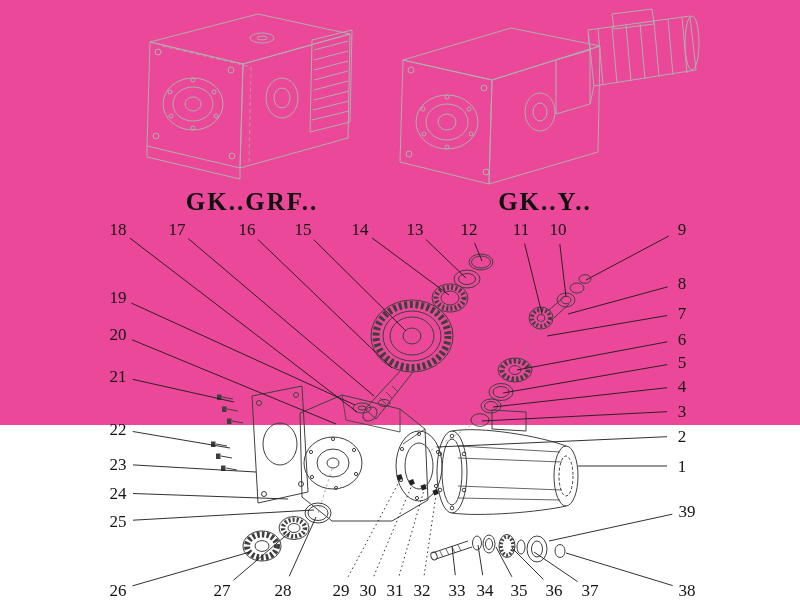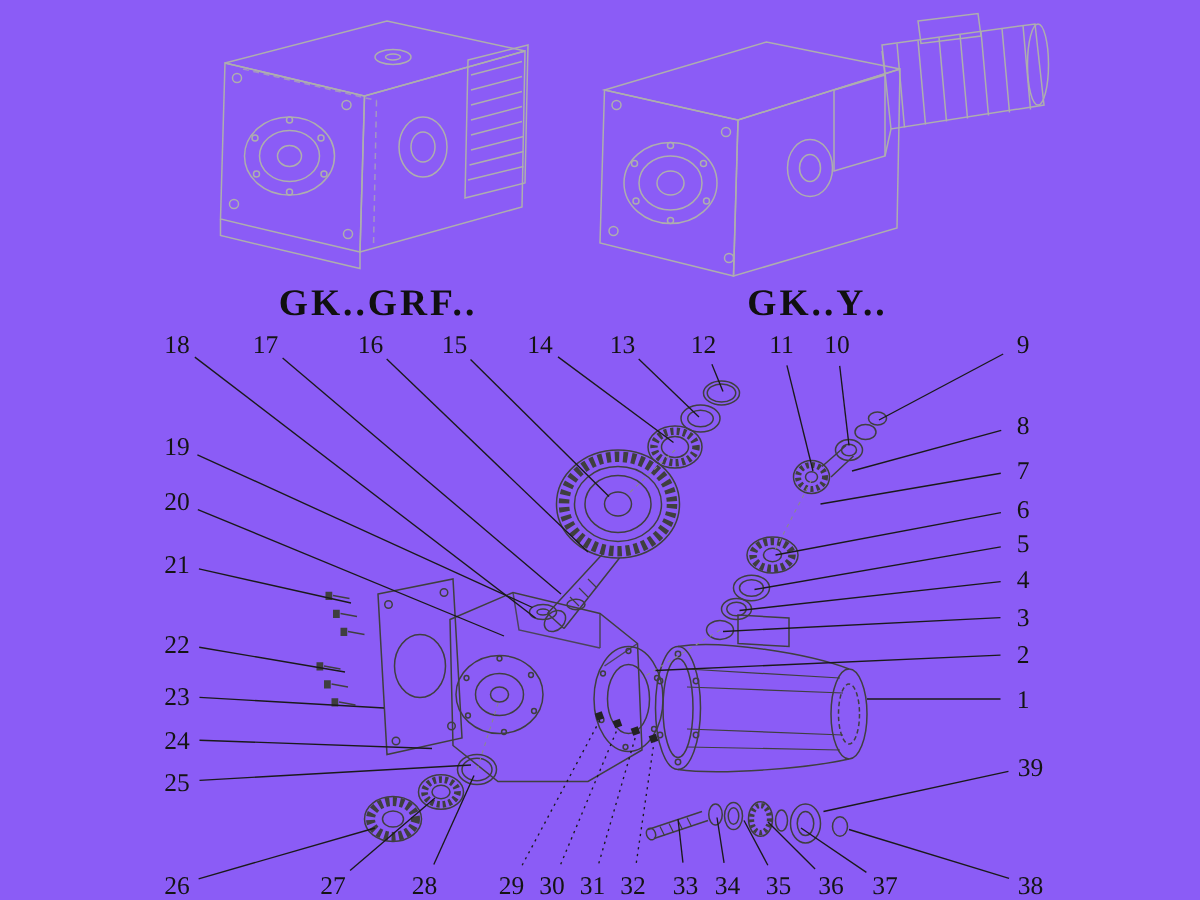--- a/index.html
+++ b/index.html
@@ -7,22 +7,22 @@
     padding: 0;
     width: 800px;
     height: 600px;
     background: #ffffff;
     overflow: hidden;
     font-family: "Liberation Serif", serif;
   }
   #stage {
     position: relative;
     width: 800px;
-    height: 600px;
-    background: #8b5cf6;
+    height: 425px;
+    background: #ec4899;
   }
   svg { display: block; }
   .model-title {
     font-family: "Liberation Serif", serif;
     font-weight: bold;
     font-size: 25px;
     letter-spacing: 2px;
     fill: #101010;
   }
   #callout-labels text {

